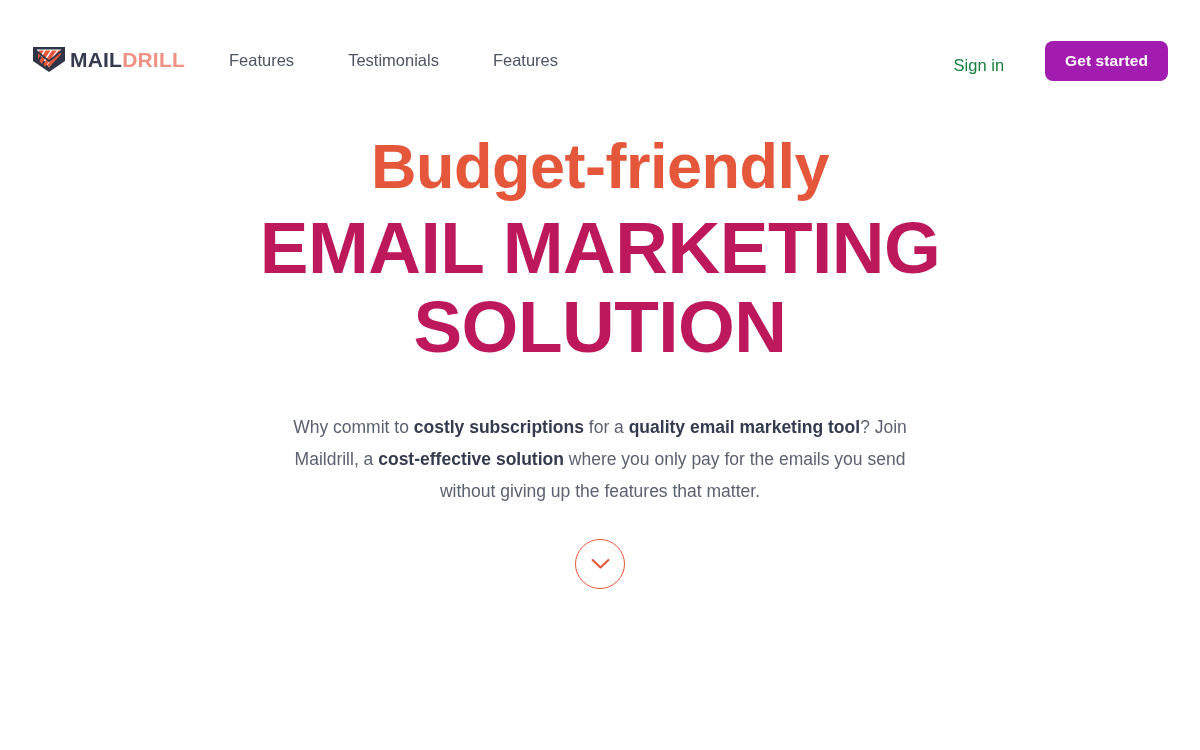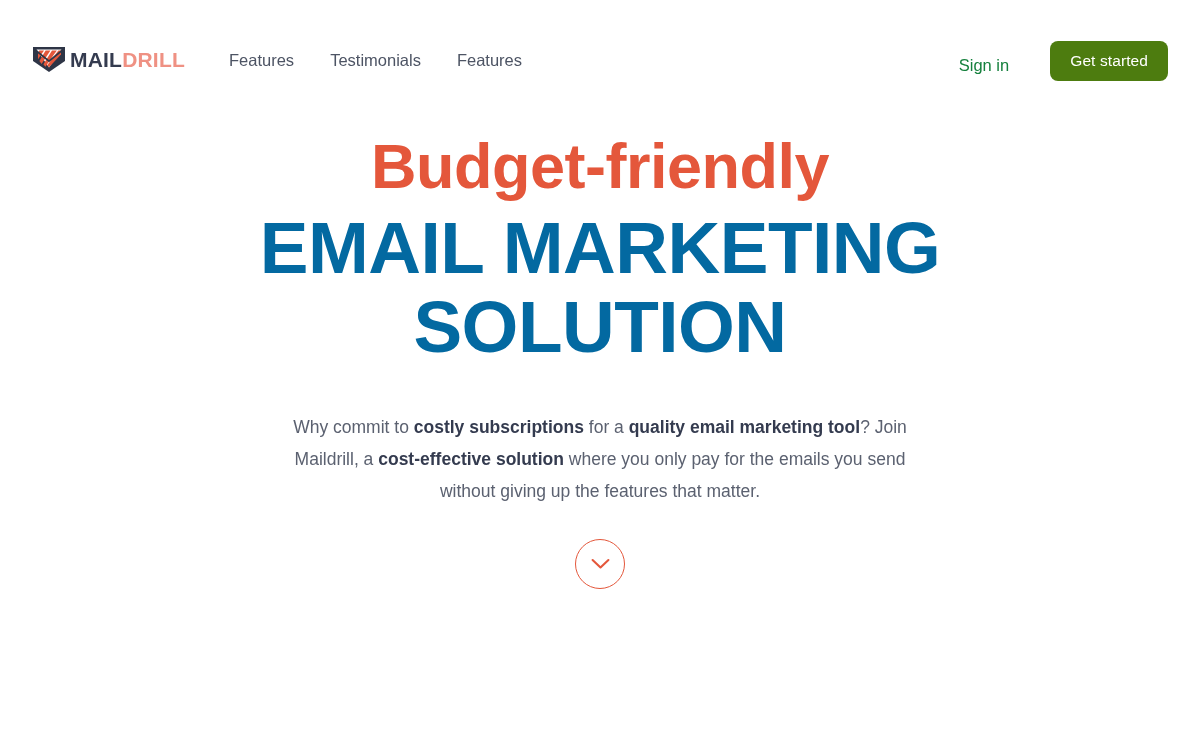--- a/index.html
+++ b/index.html
@@ -55,21 +55,21 @@
   }
   .brand-word .w1 { color: #343b4f; }
   .brand-word .w2 { color: #ef9183; font-weight: 600; }
 
   .main-nav {
     position: absolute;
     left: 229px;
     top: 49px;
     display: flex;
     align-items: center;
-    gap: 36px;
+    gap: 54px;
   }
   .nav-link {
     font-size: 16.5px;
     color: #4d5464;
     text-decoration: none;
     line-height: 22px;
     white-space: nowrap;
   }
 
   .header-actions {
@@ -87,24 +87,24 @@
     line-height: 22px;
     white-space: nowrap;
     padding-top: 8px;
   }
   .cta-button {
     display: inline-flex;
     align-items: center;
     justify-content: center;
     height: 40px;
     padding: 0 20px;
-    background: #4d7c0f;
+    background: #a21caf;
     color: #ffffff;
     font-size: 15.5px;
-    font-weight: 400;
+    font-weight: 700;
     border: none;
     border-radius: 8px;
     cursor: pointer;
     white-space: nowrap;
     font-family: inherit;
     letter-spacing: 0.1px;
   }
 
   
   .hero {
@@ -123,21 +123,21 @@
     color: #e4573b;
     line-height: 1.12;
     letter-spacing: -0.5px;
   }
 
   .hero-title {
     margin: 0;
     padding-top: 6px;
     font-size: 73px;
     font-weight: 800;
-    color: #0369a1;
+    color: #be185d;
     line-height: 1.09;
     letter-spacing: -0.5px;
     max-width: 800px;
     margin-left: auto;
     margin-right: auto;
   }
 
   .hero-copy {
     margin: 8px auto;
     padding-top: 36px;

